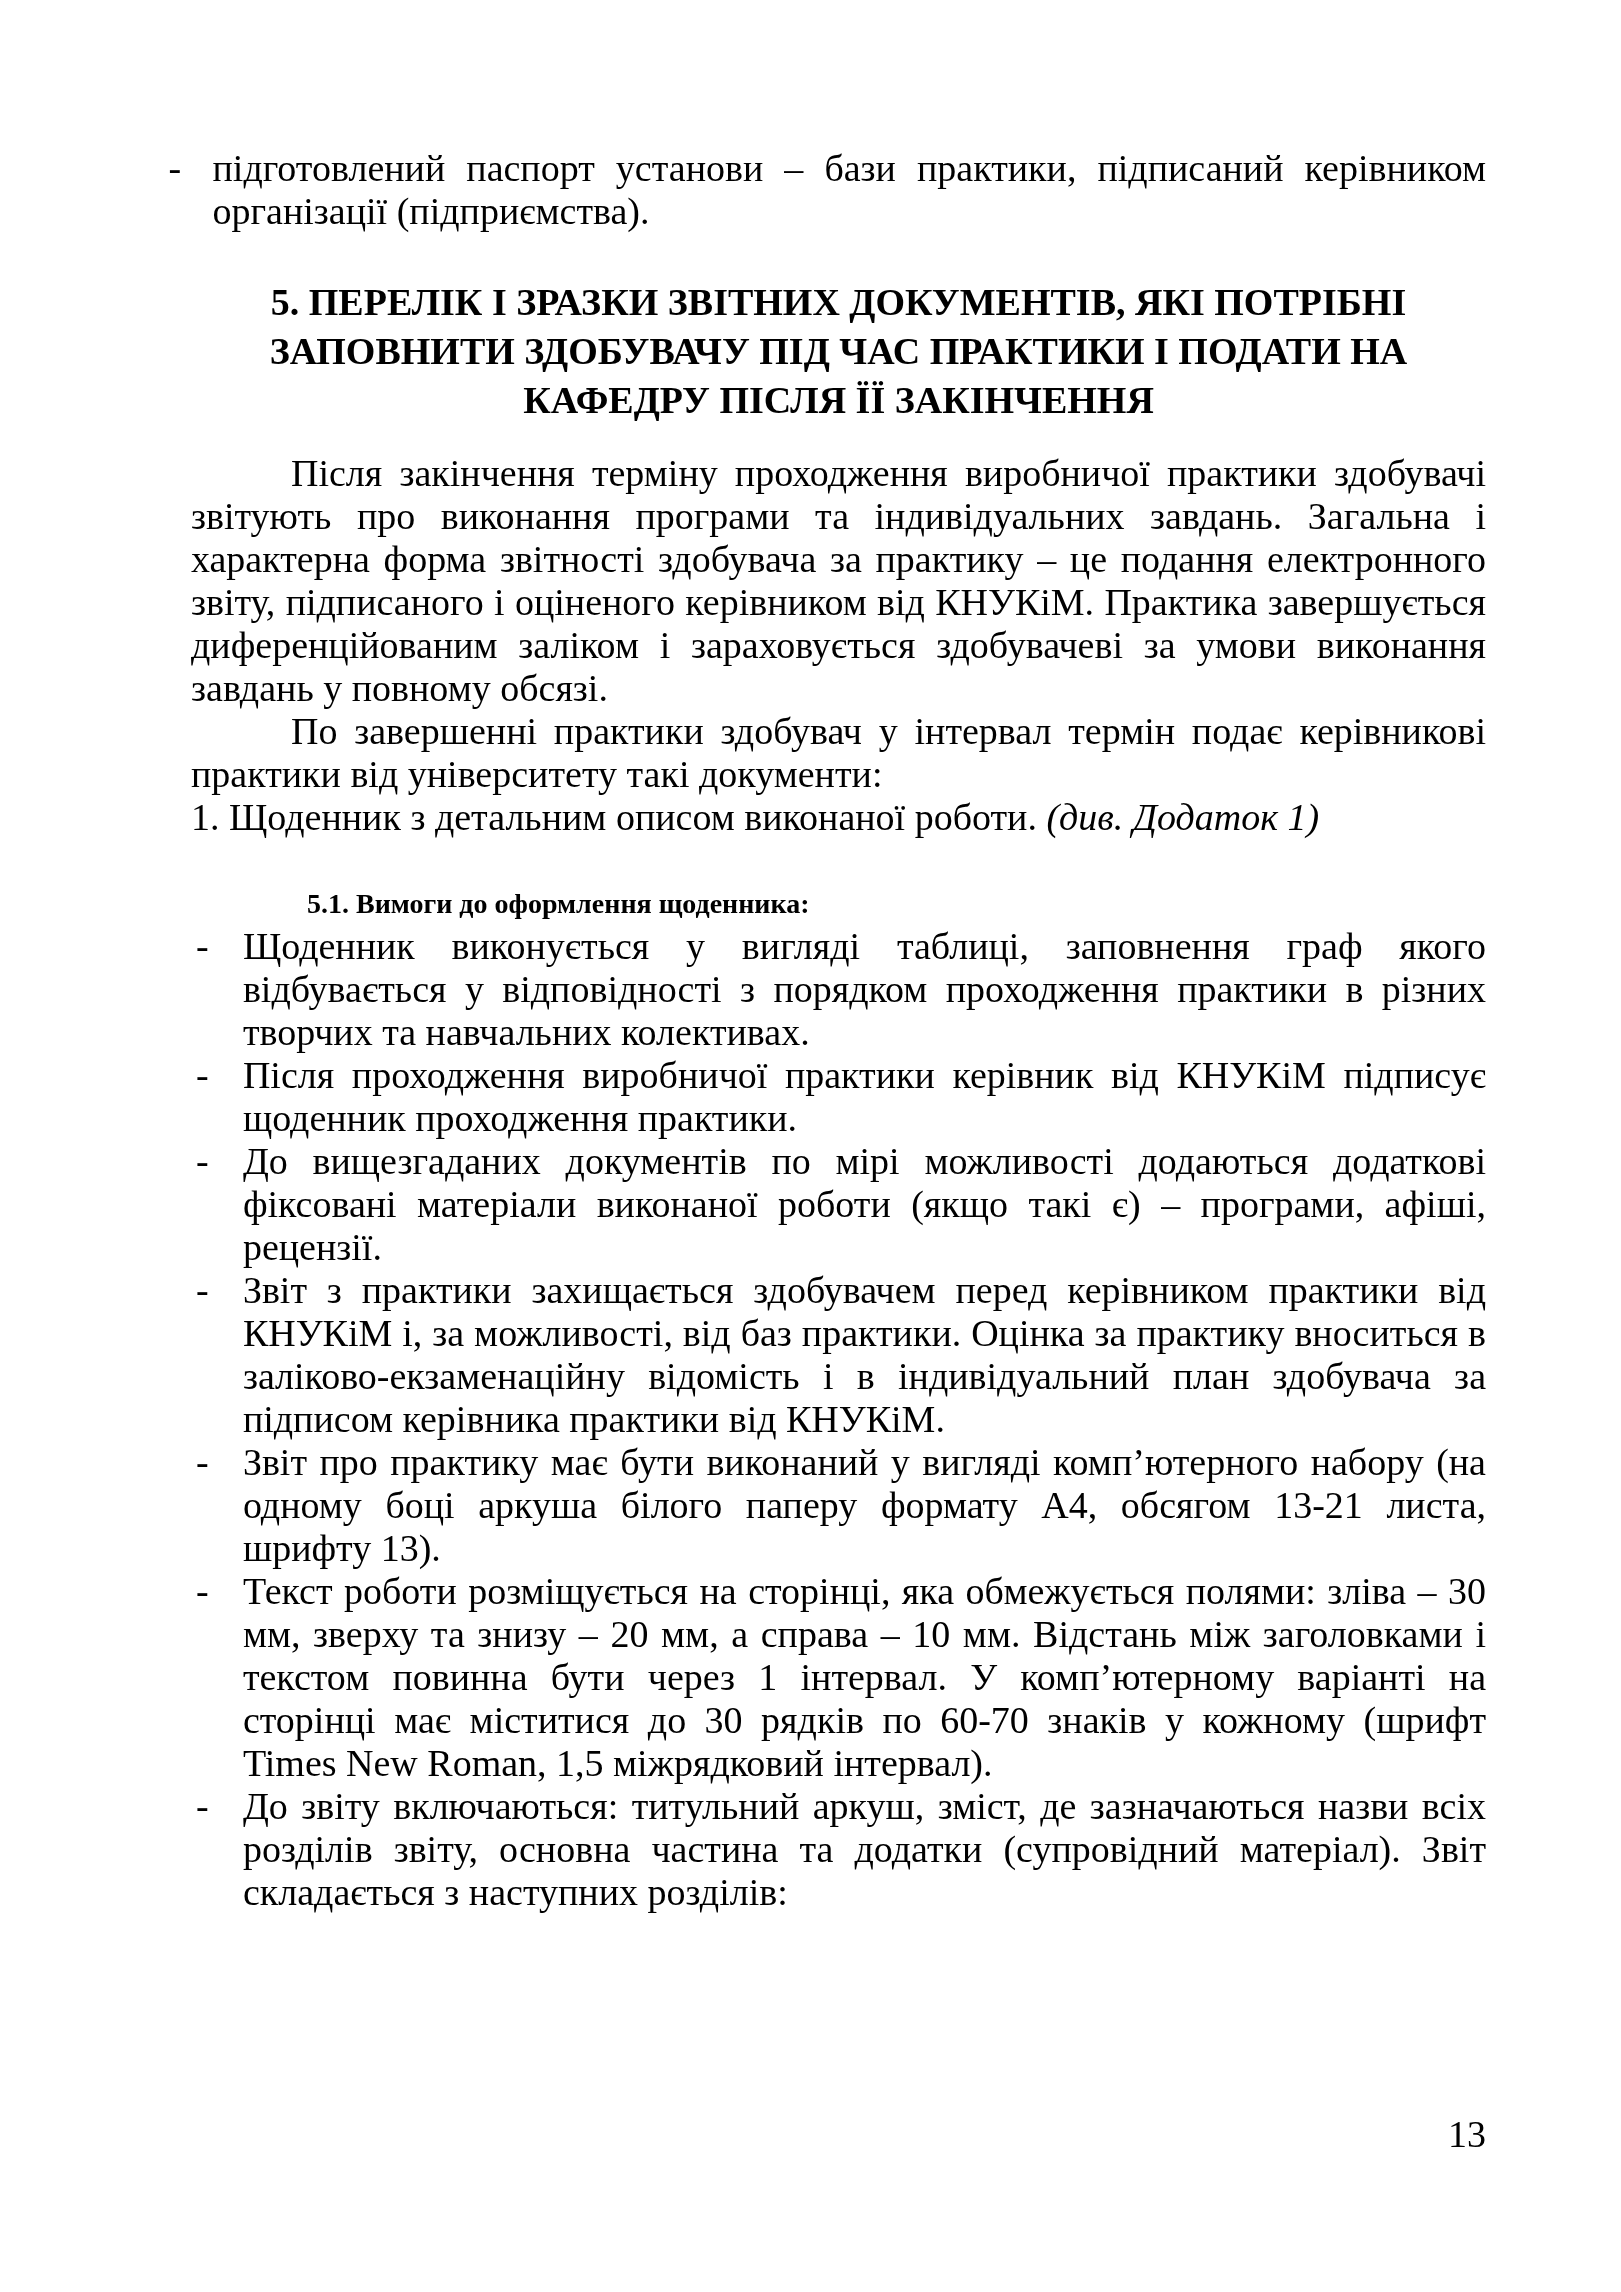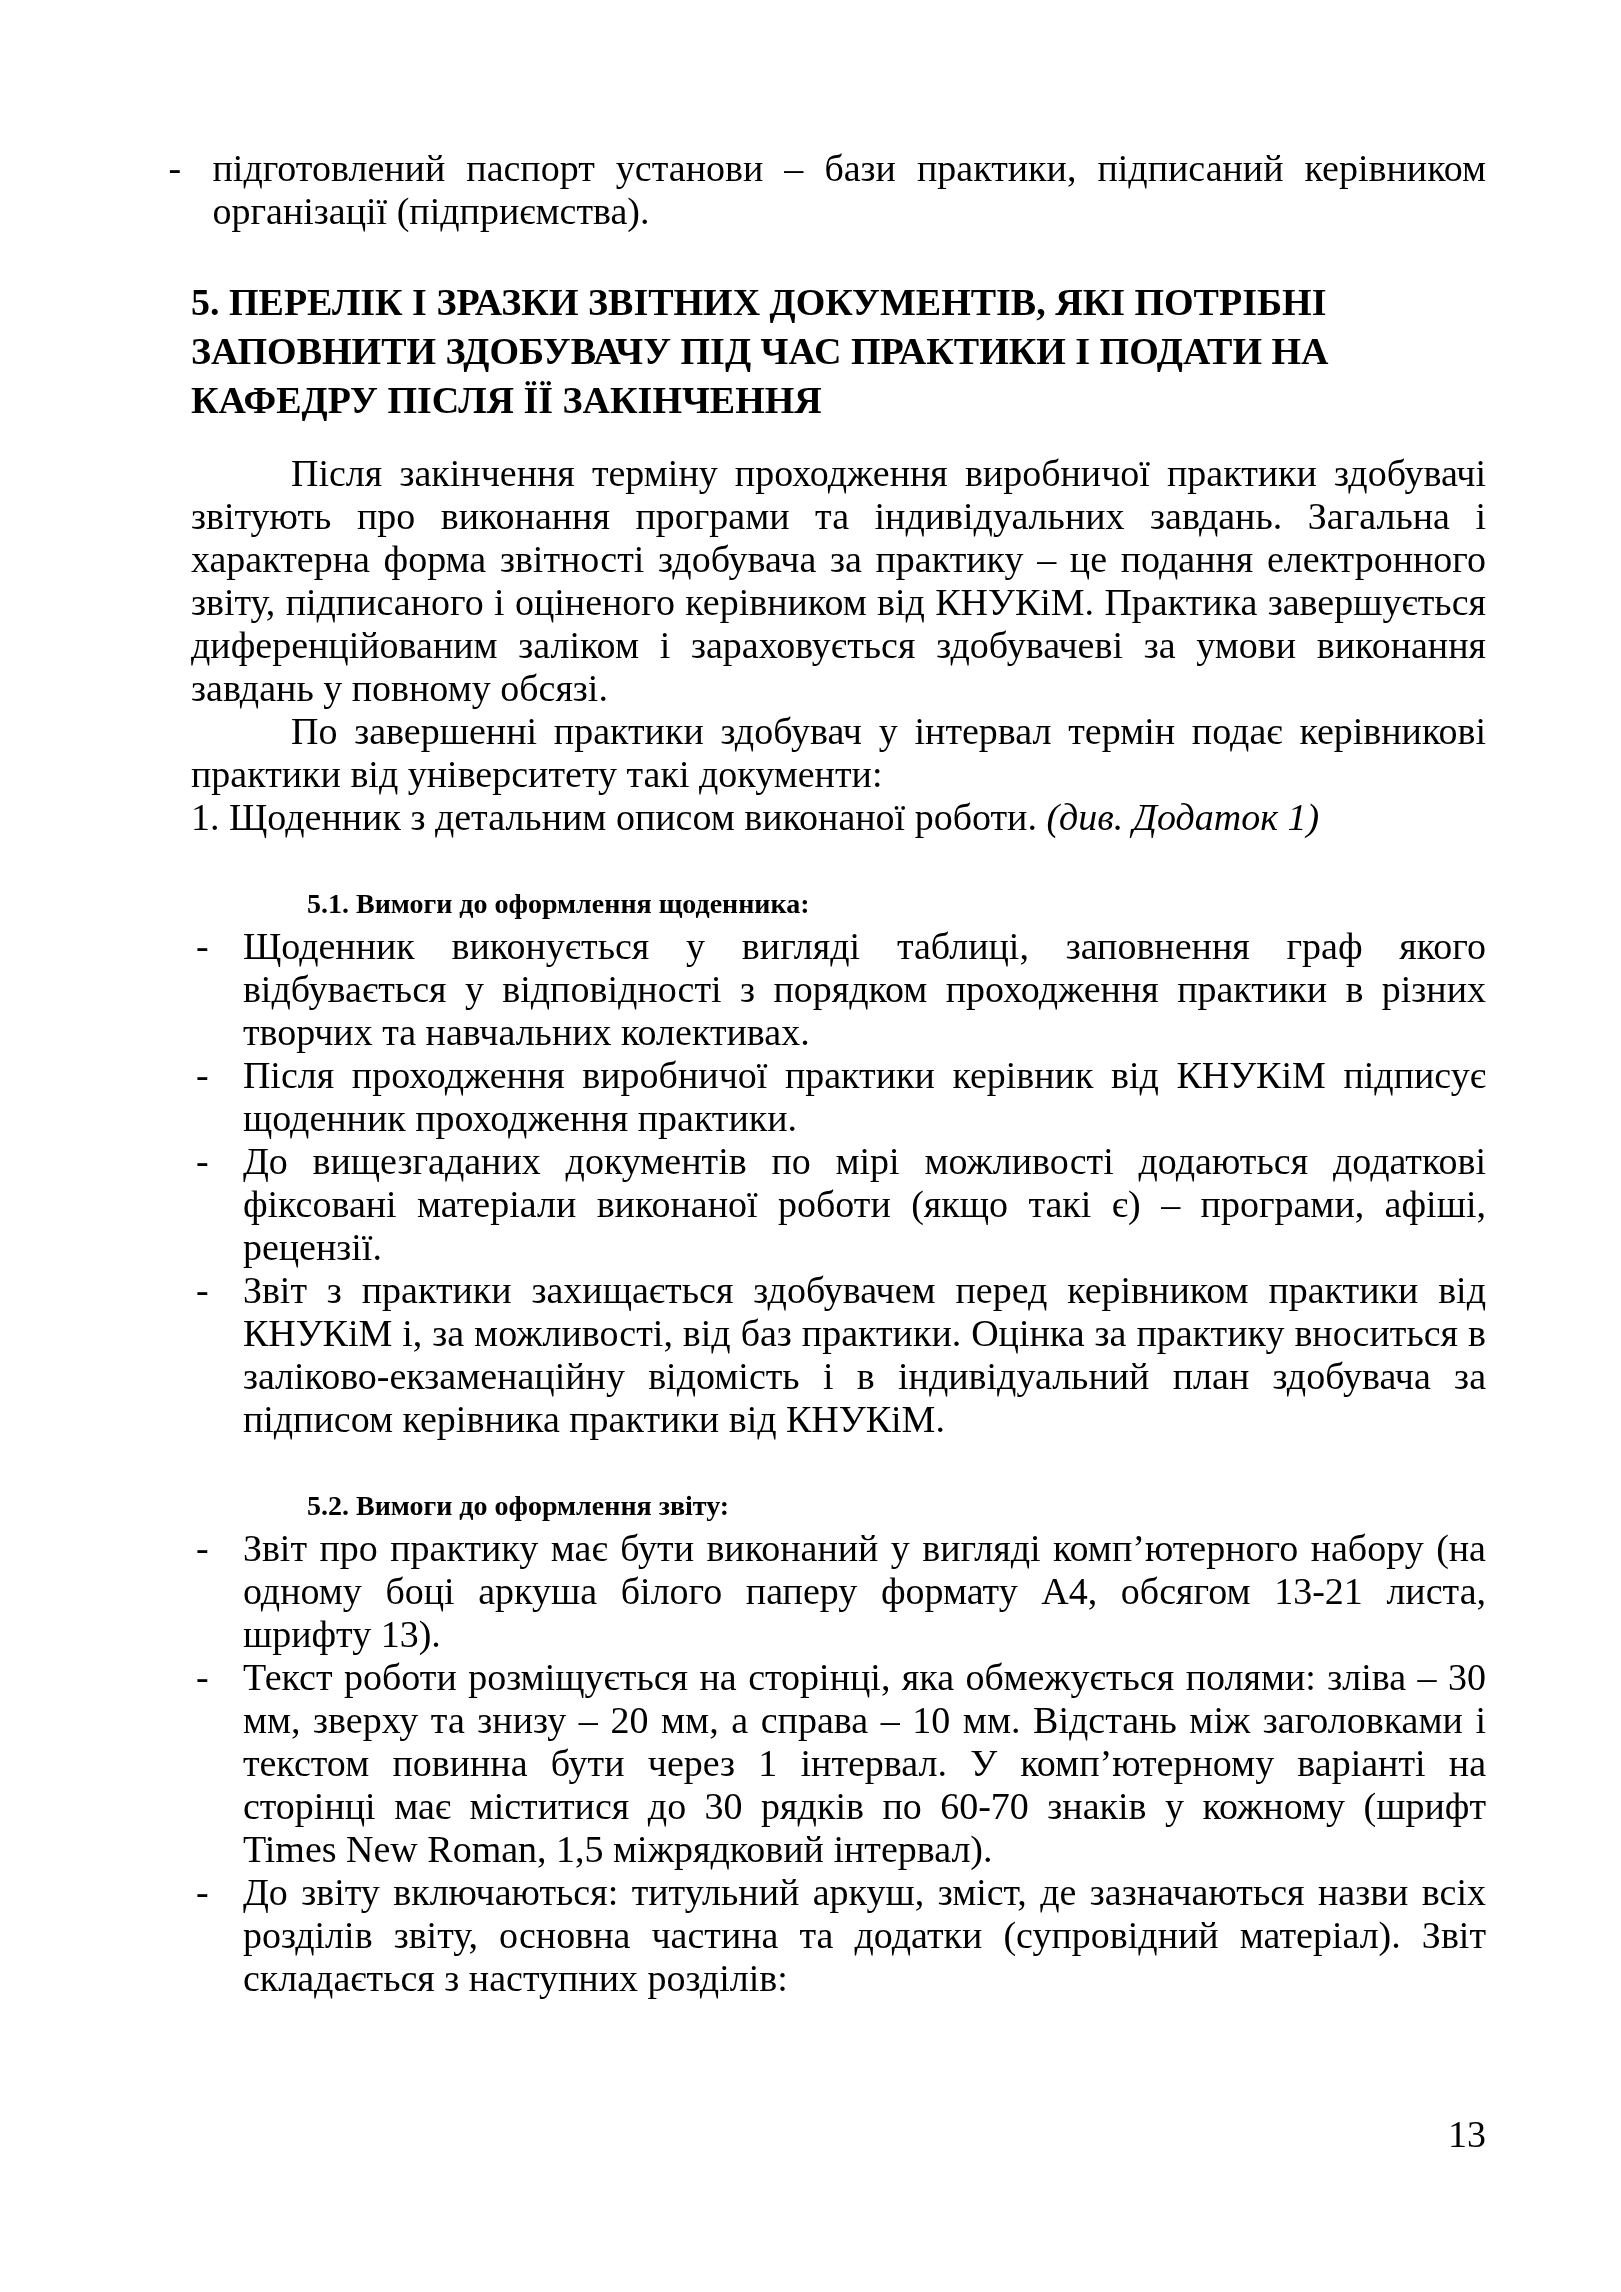--- a/index.html
+++ b/index.html
@@ -44,21 +44,21 @@
   .list-b {
     margin-left: 4.9px;
   }
   .list-b .marker {
     flex: 0 0 47px;
   }
   h1 {
     font-size: 38px;
     line-height: 49px;
     font-weight: bold;
-    text-align: left;
+    text-align: center;
     margin: 45px 0 27.4px 0;
   }
   h2 {
     font-size: 28px;
     line-height: 43px;
     font-weight: bold;
     text-indent: 116px;
     margin: 43px 0 0 0;
   }
   p {
@@ -108,21 +108,20 @@
     </div>
     <div class="li list-b">
       <span class="marker">-</span>
       <span class="text">До вищезгаданих документів по мірі можливості додаються додаткові фіксовані матеріали виконаної роботи (якщо такі є) – програми, афіші, рецензії.</span>
     </div>
     <div class="li list-b">
       <span class="marker">-</span>
       <span class="text">Звіт з практики захищається здобувачем перед керівником практики від КНУКіМ і, за можливості, від баз практики. Оцінка за практику вноситься в заліково-екзаменаційну відомість і в індивідуальний план здобувача за підписом керівника практики від КНУКіМ.</span>
     </div>
 
-    <h2>5.2. Вимоги до оформлення звіту:</h2>
 
     <div class="li list-b">
       <span class="marker">-</span>
       <span class="text">Звіт про практику має бути виконаний у вигляді комп’ютерного набору (на одному боці аркуша білого паперу формату А4, обсягом 13-21 листа, шрифту 13).</span>
     </div>
     <div class="li list-b">
       <span class="marker">-</span>
       <span class="text">Текст роботи розміщується на сторінці, яка обмежується полями: зліва – 30 мм, зверху та знизу – 20 мм, а справа – 10 мм. Відстань між заголовками і текстом повинна бути через 1 інтервал. У комп’ютерному варіанті на сторінці має міститися до 30 рядків по 60-70 знаків у кожному (шрифт Times New Roman, 1,5 міжрядковий інтервал).</span>
     </div>
     <div class="li list-b">

